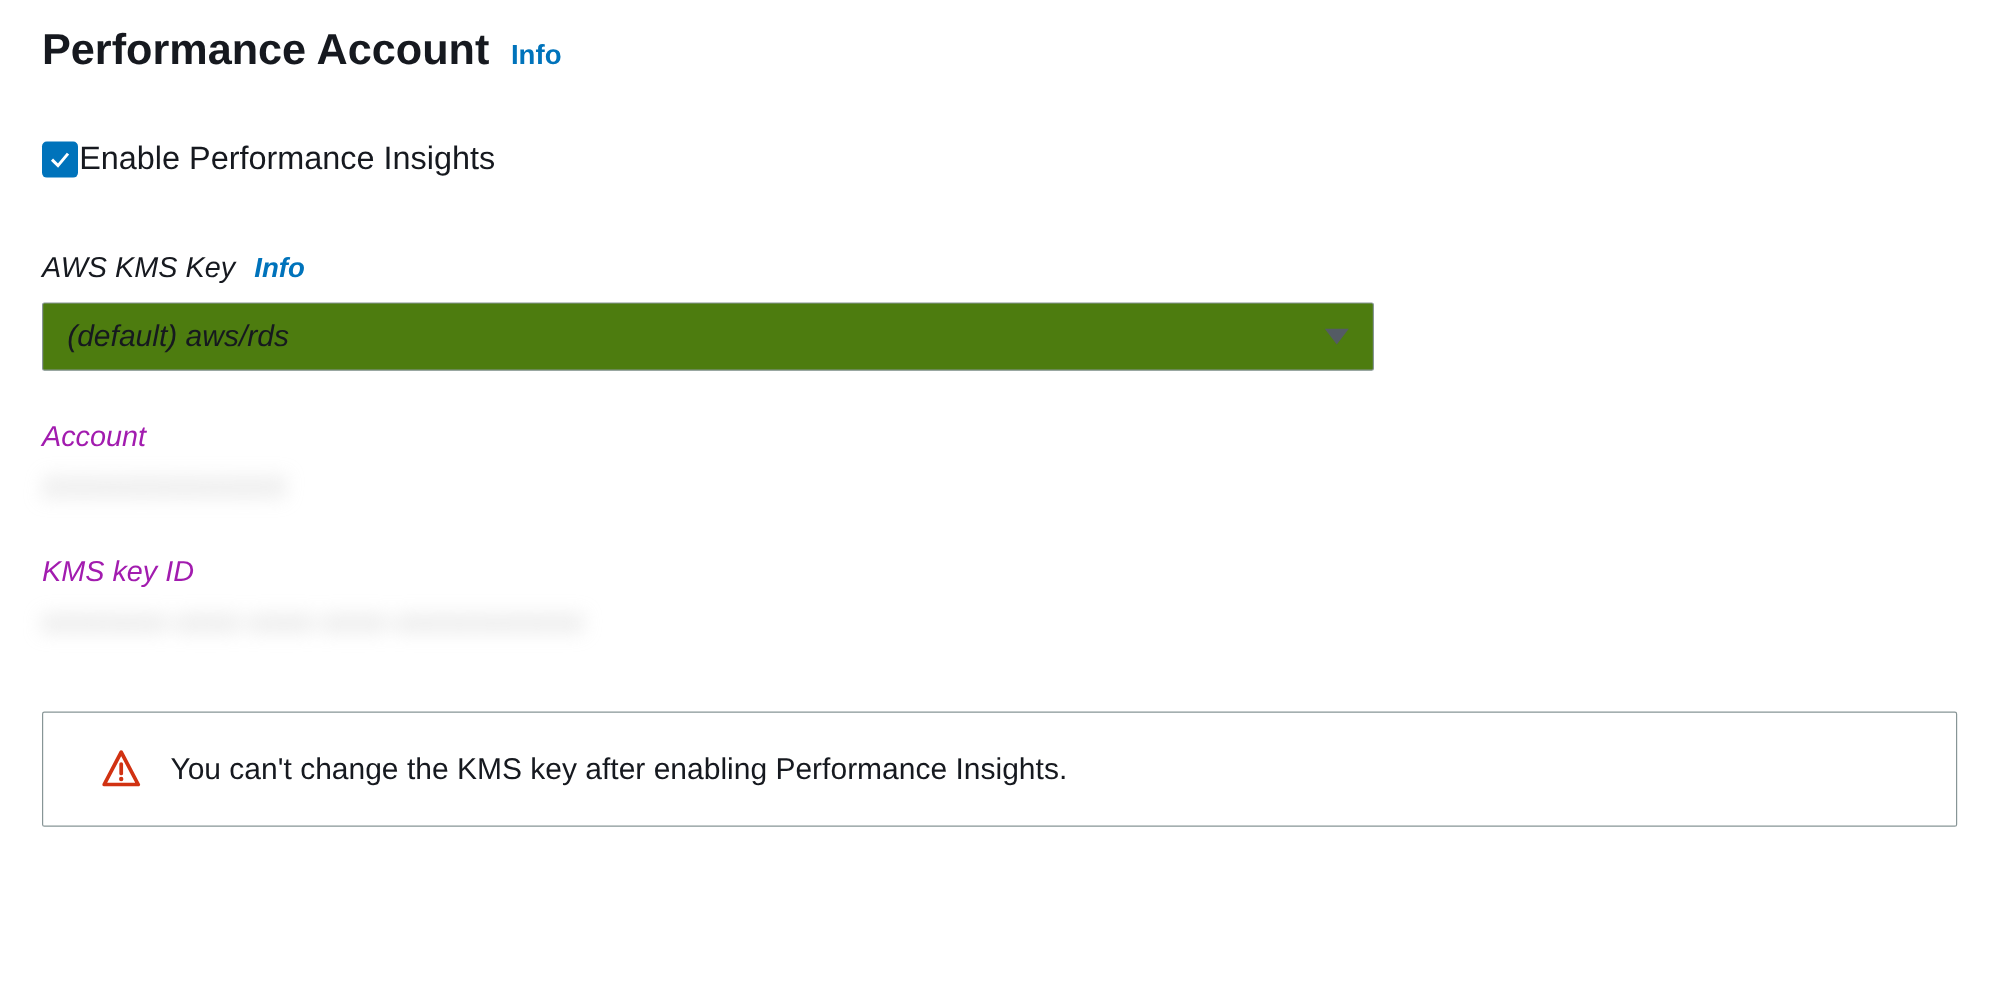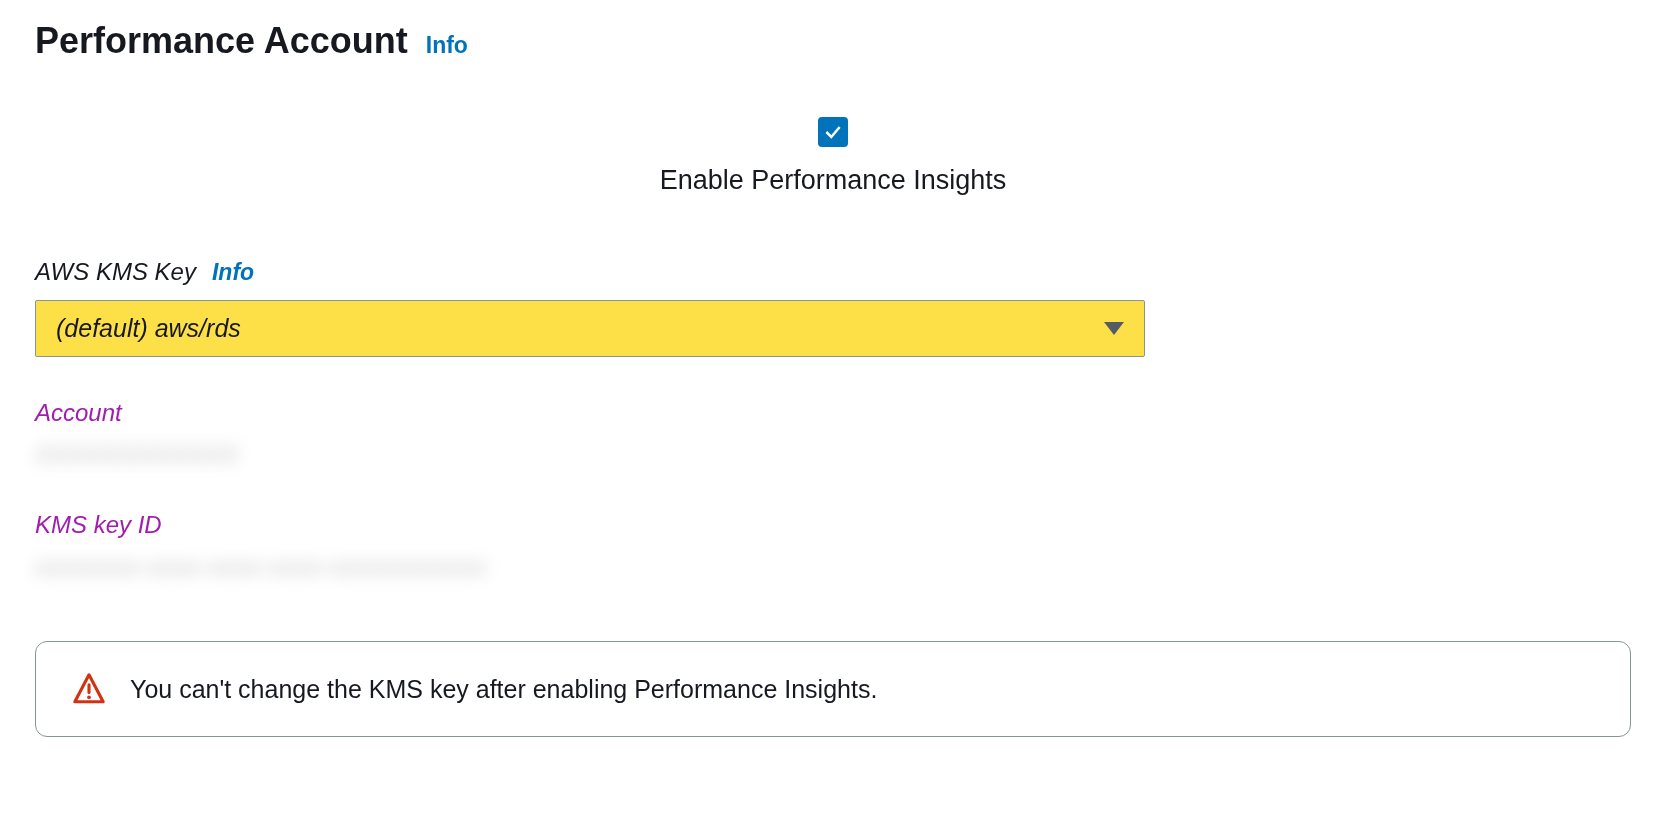--- a/index.html
+++ b/index.html
@@ -27,23 +27,22 @@
     }
     .info-link {
       color: #0073bb;
       font-size: 23px;
       font-weight: 600;
       cursor: pointer;
     }
     .checkbox-row {
       display: flex;
       align-items: center;
-      gap: 18px;
+      gap: 1px;
       margin-bottom: 62px;
-      flex-direction: column;
     }
     .checkbox {
       width: 30px;
       height: 30px;
       background: #0073bb;
       border-radius: 4px;
       display: flex;
       align-items: center;
       justify-content: center;
       cursor: pointer;
@@ -76,21 +75,21 @@
     }
     .select-box {
       width: 1110px;
       border: 1px solid #879596;
       border-radius: 2px;
       padding: 13px 20px;
       display: flex;
       align-items: center;
       justify-content: space-between;
       cursor: pointer;
-      background: #fde047;
+      background: #4d7c0f;
     }
     .select-value {
       font-size: 25px;
       color: #16191f;
     }
     .caret {
       width: 0;
       height: 0;
       border-left: 10px solid transparent;
       border-right: 10px solid transparent;
@@ -103,22 +102,22 @@
     }
     .blurred-value {
       color: #bdbdbd;
       filter: blur(8px);
       font-size: 24px;
       user-select: none;
       letter-spacing: 1px;
     }
     .alert-box {
       border: 1px solid #879596;
-      border-radius: 12px;
-      padding: 30px 36px;
+      border-radius: 2px;
+      padding: 30px 48px;
       display: flex;
       align-items: center;
       gap: 24px;
       margin-top: 60px;
     }
     .alert-icon {
       flex-shrink: 0;
     }
     .alert-icon svg {
       width: 34px;

